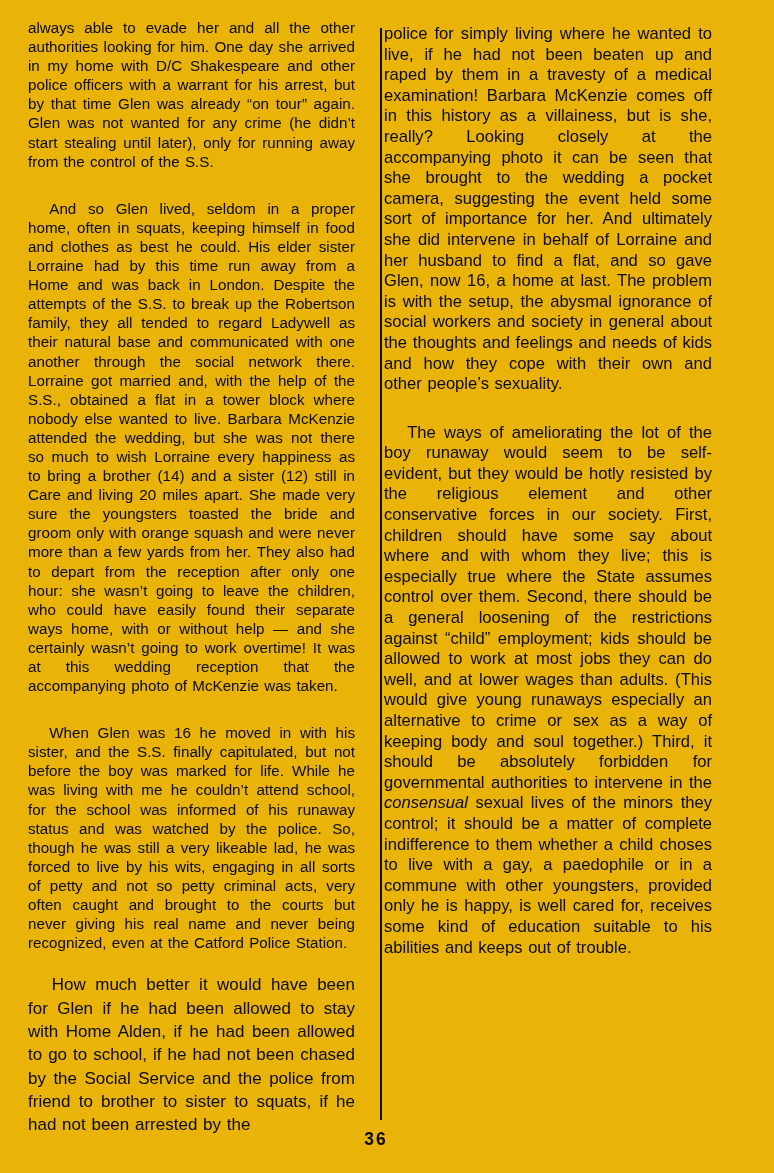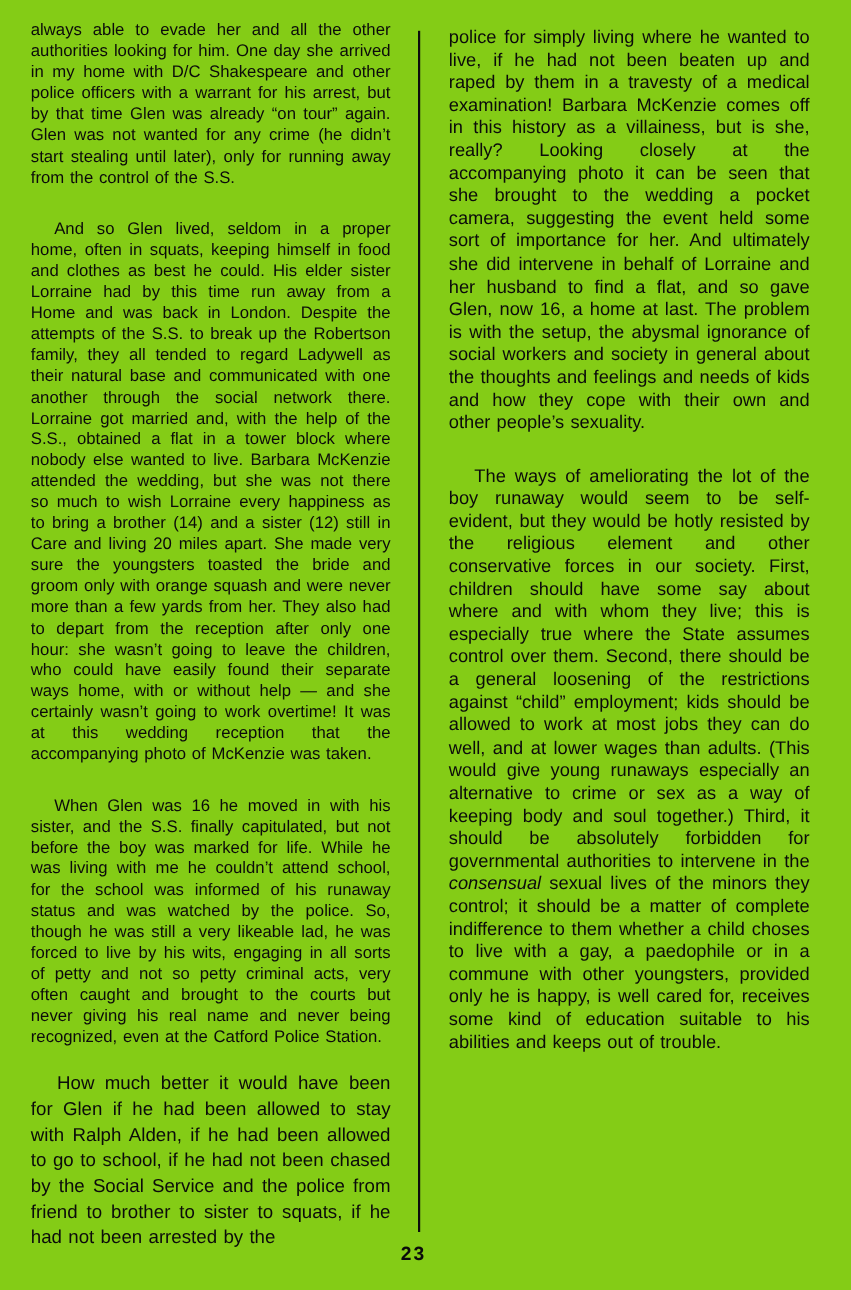--- a/index.html
+++ b/index.html
@@ -12,32 +12,32 @@
     height: 1173px;
     position: relative;
     overflow: hidden;
     font-family: "Liberation Sans", "DejaVu Sans", sans-serif;
     color: #0b0b0b;
     -webkit-font-smoothing: antialiased;
   }
   .page {
     position: absolute;
     inset: 0;
-    background: #84cc16;
+    background: #eab308;
   }
   .col {
     position: absolute;
   }
   .col-left {
     left: 28px;
     top: 18px;
     width: 327px;
   }
   .col-right {
-    left: 408px;
+    left: 384px;
     top: 24px;
     width: 328px;
   }
   .divider {
     position: absolute;
     left: 380px;
     top: 28px;
     width: 2px;
     height: 1092px;
     background: #0d0d0d;
@@ -83,25 +83,25 @@
 </style>
 </head>
 <body>
 
 <div class="page">
 
   <div class="col col-left">
     <p class="small">always able to evade her and all the other authorities looking for him. One day she arrived in my home with D/C Shakespeare and other police officers with a warrant for his arrest, but by that time Glen was already “on tour” again. Glen was not wanted for any crime (he didn’t start stealing until later), only for running away from the control of the S.S.</p>
     <p class="small indent">And so Glen lived, seldom in a proper home, often in squats, keeping himself in food and clothes as best he could. His elder sister Lorraine had by this time run away from a Home and was back in London. Despite the attempts of the S.S. to break up the Robertson family, they all tended to regard Ladywell as their natural base and communicated with one another through the social network there. Lorraine got married and, with the help of the S.S., obtained a flat in a tower block where nobody else wanted to live. Barbara McKenzie attended the wedding, but she was not there so much to wish Lorraine every happiness as to bring a brother (14) and a sister (12) still in Care and living 20 miles apart. She made very sure the youngsters toasted the bride and groom only with orange squash and were never more than a few yards from her. They also had to depart from the reception after only one hour: she wasn’t going to leave the children, who could have easily found their separate ways home, with or without help — and she certainly wasn’t going to work overtime! It was at this wedding reception that the accompanying photo of McKenzie was taken.</p>
     <p class="small indent">When Glen was 16 he moved in with his sister, and the S.S. finally capitulated, but not before the boy was marked for life. While he was living with me he couldn’t attend school, for the school was informed of his runaway status and was watched by the police. So, though he was still a very likeable lad, he was forced to live by his wits, engaging in all sorts of petty and not so petty criminal acts, very often caught and brought to the courts but never giving his real name and never being recognized, even at the Catford Police Station.</p>
-    <p class="large-left indent gap-before">How much better it would have been for Glen if he had been allowed to stay with Ralph Alden, if he had been allowed to go to school, if he had not been chased by the Social Service and the police from friend to brother to sister to squats, if he had not been arrested by the</p>
+    <p class="large-left indent gap-before">How much better it would have been for Glen if he had been allowed to stay with Home Alden, if he had been allowed to go to school, if he had not been chased by the Social Service and the police from friend to brother to sister to squats, if he had not been arrested by the</p>
   </div>
 
   <div class="divider"></div>
 
   <div class="col col-right">
     <p class="right-body">police for simply living where he wanted to live, if he had not been beaten up and raped by them in a travesty of a medical examination! Barbara McKenzie comes off in this history as a villainess, but is she, really? Looking closely at the accompanying photo it can be seen that she brought to the wedding a pocket camera, suggesting the event held some sort of importance for her. And ultimately she did intervene in behalf of Lorraine and her husband to find a flat, and so gave Glen, now 16, a home at last. The problem is with the setup, the abysmal ignorance of social workers and society in general about the thoughts and feelings and needs of kids and how they cope with their own and other people’s sexuality.</p>
     <p class="right-body indent"><span>The ways of ameliorating the lot of the boy runaway would seem to be self-evident, but they would be hotly resisted by the religious element and other conservative forces in our society. First, children should have some say about where and with whom they live; this is especially true where the State assumes control over them. Second, there should be a general loosening of the restrictions against “child” employment; kids should be allowed to work at most jobs they can do well, and at lower wages than adults. (This would give young runaways especially an alternative to crime or sex as a way of keeping body and soul together.) Third, it should be absolutely forbidden for governmental authorities to intervene in the </span><em>consensual</em><span> sexual lives of the minors they control; it should be a matter of complete indifference to them whether a child choses to live with a gay, a paedophile or in a commune with other youngsters, provided only he is happy, is well cared for, receives some kind of education suitable to his abilities and keeps out of trouble.</span></p>
   </div>
 
-  <div class="page-number">23</div>
+  <div class="page-number">36</div>
 
 </div>
 
 </body></html>

